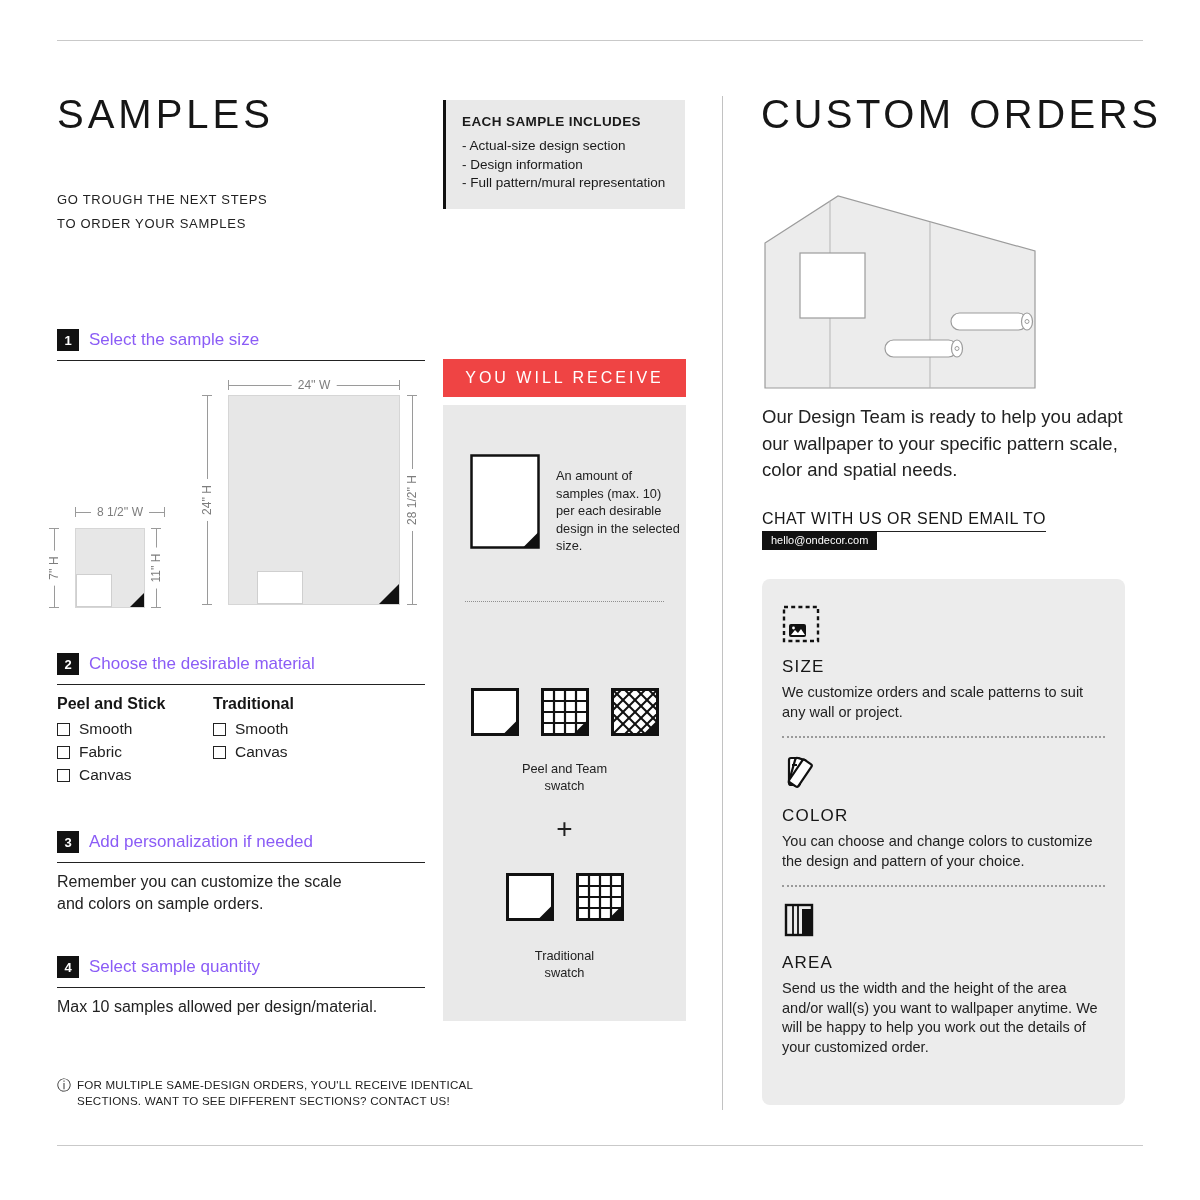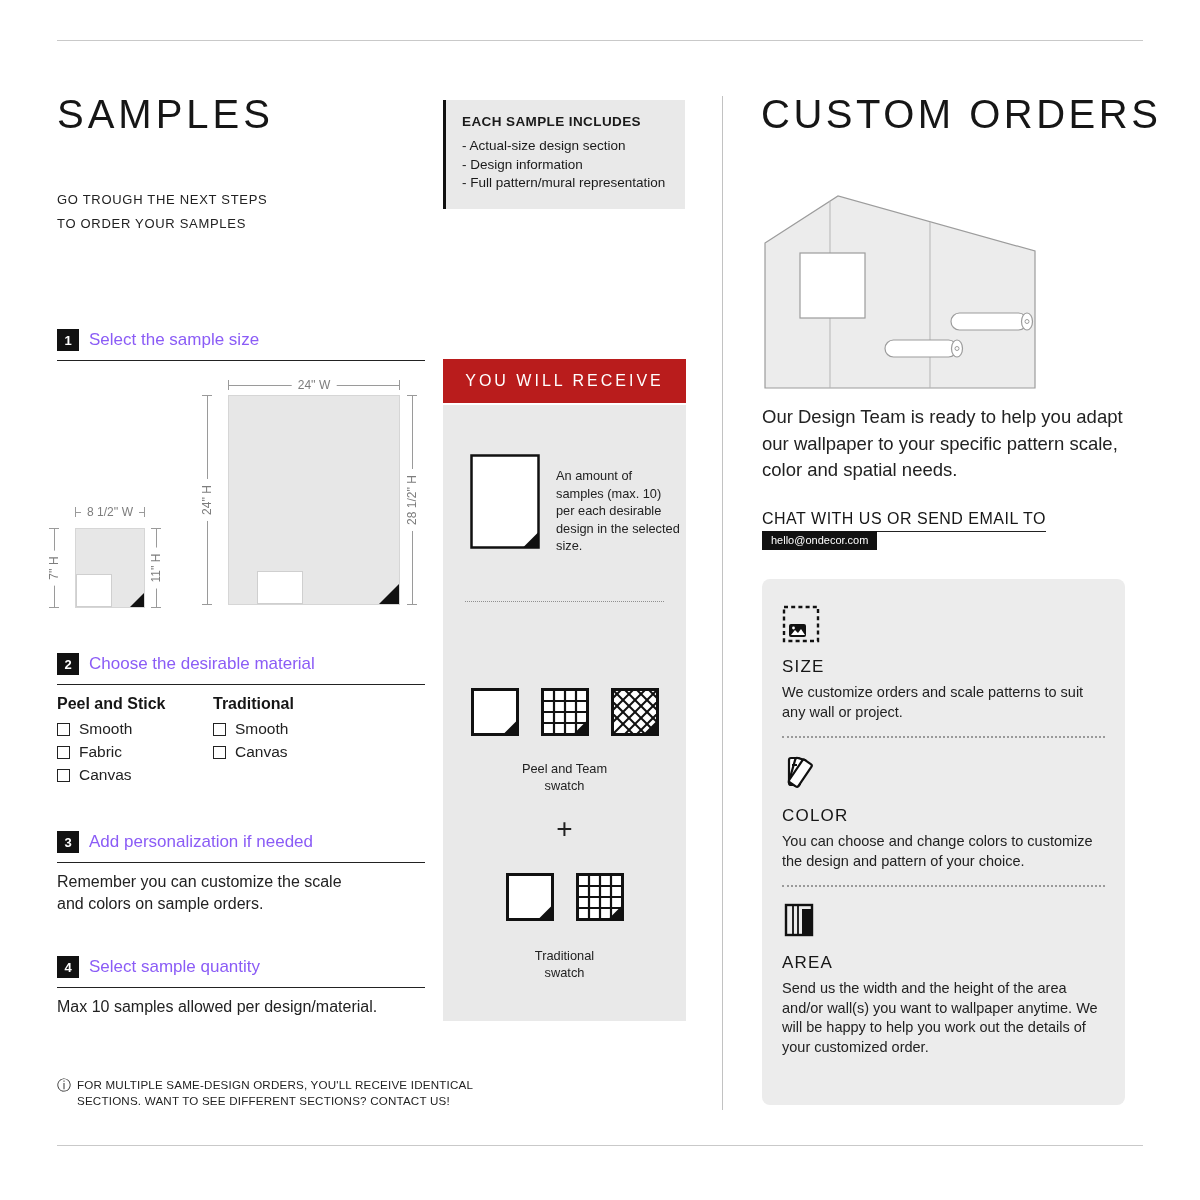--- a/index.html
+++ b/index.html
@@ -43,21 +43,21 @@
   .mat-title { position:absolute; font-size:16px; font-weight:bold; color:#161616; }
   .opt { position:absolute; display:flex; align-items:center; gap:9px; font-size:15.5px; color:#222; }
   .opt .box { width:13px; height:13px; border:1.5px solid #222; background:#fff; flex:0 0 13px; }
 
   .note { position:absolute; font-size:16px; line-height:21.5px; color:#222; }
 
   .footnote { position:absolute; left:57px; top:1077px; width:470px; }
   .footnote .info { position:absolute; left:0; top:0; font-size:14px; color:#222; }
   .footnote .txt { padding-left:20px; width:465px; font-size:11.6px; line-height:15.5px; letter-spacing:0.2px; color:#222; }
 
-  .receive-header { position:absolute; left:443px; top:359px; width:243px; height:44px; background:#b91c1c;
+  .receive-header { position:absolute; left:443px; top:359px; width:243px; height:38px; background:#ef4444;
                     color:#fff; display:flex; align-items:center; justify-content:center;
                     font-size:16px; letter-spacing:3px; white-space:nowrap; }
   .receive-panel { position:absolute; left:443px; top:405px; width:243px; height:616px; background:#e9e9e9; }
   .sheet-text { position:absolute; left:113px; top:62px; width:124px; font-size:12.8px; line-height:17.5px; color:#222; }
   .dotted-div { position:absolute; left:22px; width:199px; border-top:1px dotted #8f8f8f; }
   .additional { position:absolute; left:12px; top:224px; width:219px; text-align:center; font-size:13px; line-height:18px; color:#222; }
   .swatch-row { position:absolute; left:0; width:243px; display:flex; justify-content:center; gap:22px; }
   .swatch-label { position:absolute; left:0; width:243px; text-align:center; font-size:12.8px; line-height:17px; color:#222; }
   .swatch-label span { display:inline-block; }
   .plus-sign { position:absolute; left:0; width:243px; text-align:center; font-size:28px; font-weight:400; color:#222; }
@@ -119,21 +119,21 @@
     <div class="vline"></div>
       <div class="tick" style="top:0;"></div>
       <div class="tick" style="bottom:0;"></div>
     <div class="vlabel">28 1/2'' H</div>
   </div>
   <div class="sheet-rect" style="left:228px; top:395px; width:172px; height:210px;">
     <div class="inner-white" style="left:28px; width:46px; height:33px;"></div>
     <div class="fold"></div>
   </div>
 
-  <div class="hdim" style="left:75px; top:505px; width:70px;">
+  <div class="hdim" style="left:75px; top:505px; width:90px;">
     <div class="hline"></div>
       <div class="tick" style="left:0;"></div>
       <div class="tick" style="right:0;"></div>
     <div class="hlabel">8 1/2'' W</div>
   </div>
   <div class="vdim" style="left:47px; top:528px; height:80px;">
     <div class="vline"></div>
       <div class="tick" style="top:0;"></div>
       <div class="tick" style="bottom:0;"></div>
     <div class="vlabel">7'' H</div>

